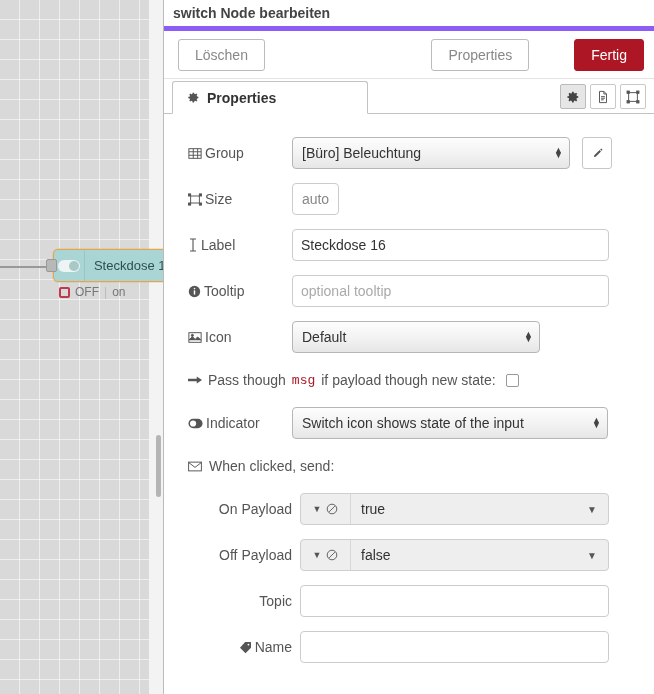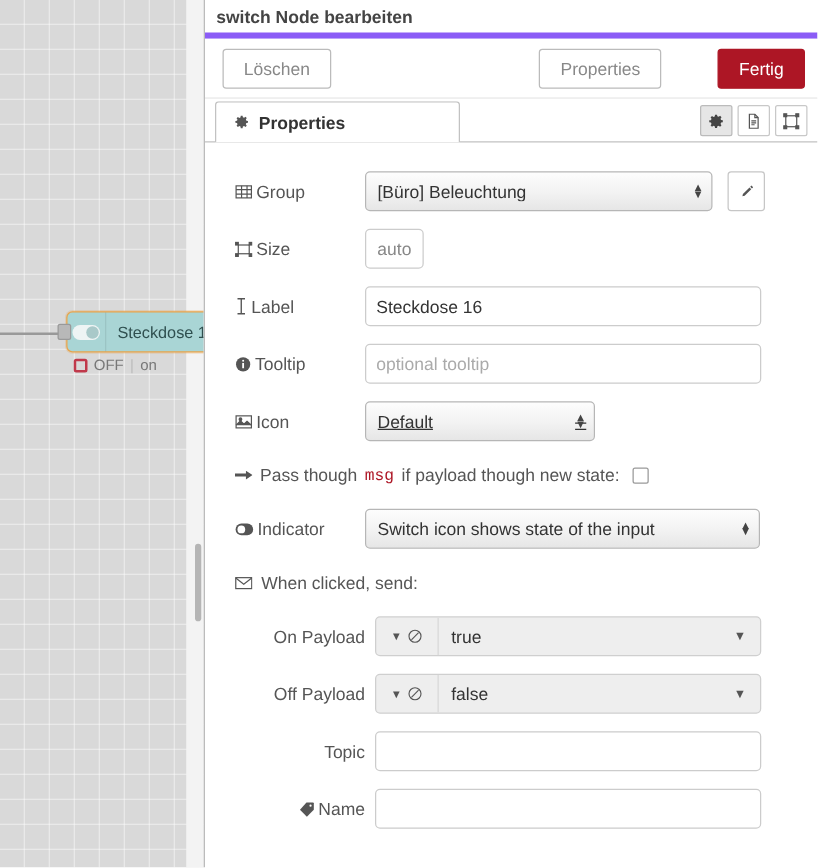--- a/index.html
+++ b/index.html
@@ -221,21 +221,21 @@
     font-size: 14px; color: #333;
     cursor: pointer;
     position: relative;
   }
   .sel-text { flex: 1; white-space: nowrap; overflow: hidden; }
   .sel-arrows {
     display: flex; flex-direction: column; align-items: center;
     line-height: 5px; font-size: 9px; color: #444; margin-left: 8px;
   }
   .sel.w-group { width: 278px; }
-  .sel.w-icon  { width: 184px; text-decoration: underline; }
+  .sel.w-icon  { width: 248px; }
   .sel.w-ind   { width: 316px; }
 
   .icon-btn-sq {
     width: 30px; height: 32px;
     margin-left: 12px;
     border: 1px solid #c6c6c6;
     border-radius: 3px;
     background: #fff;
     display: flex; align-items: center; justify-content: center;
     cursor: pointer;

